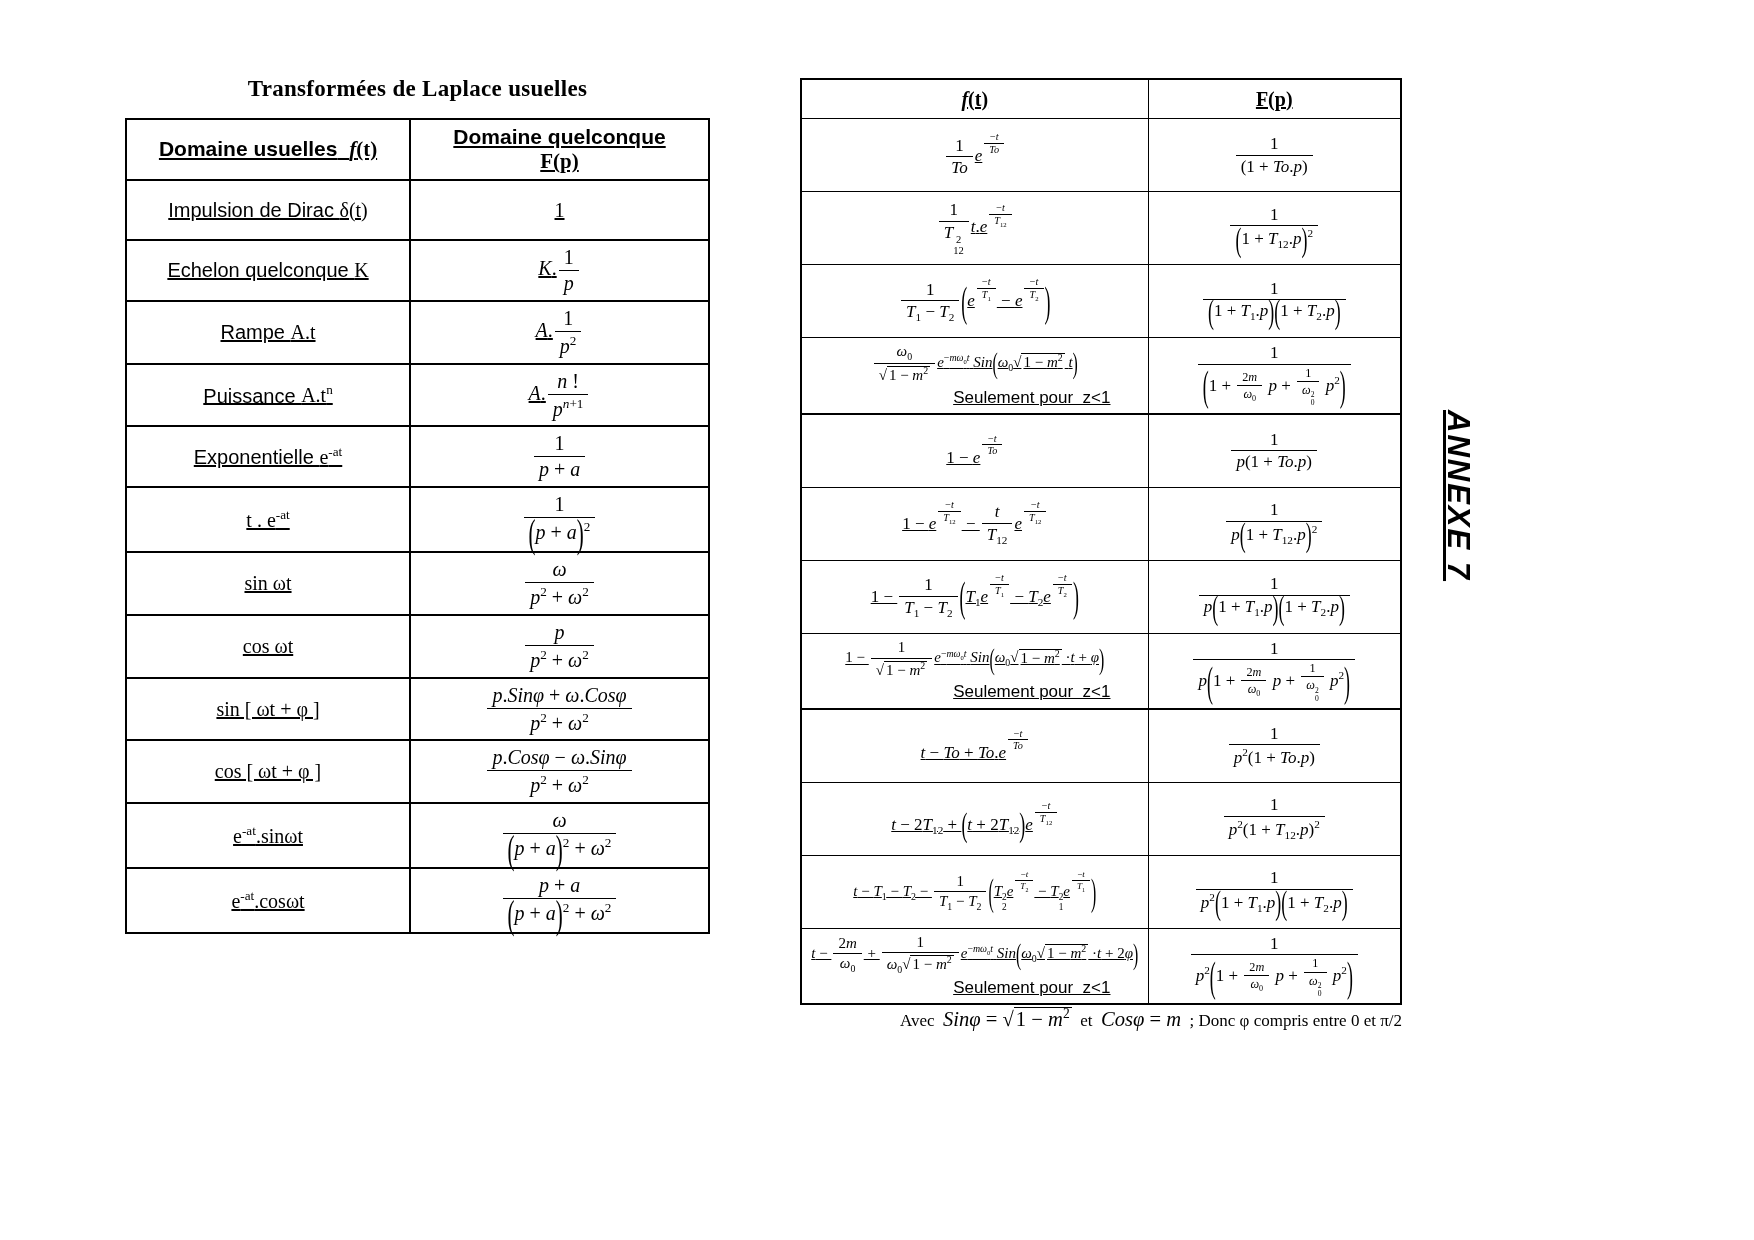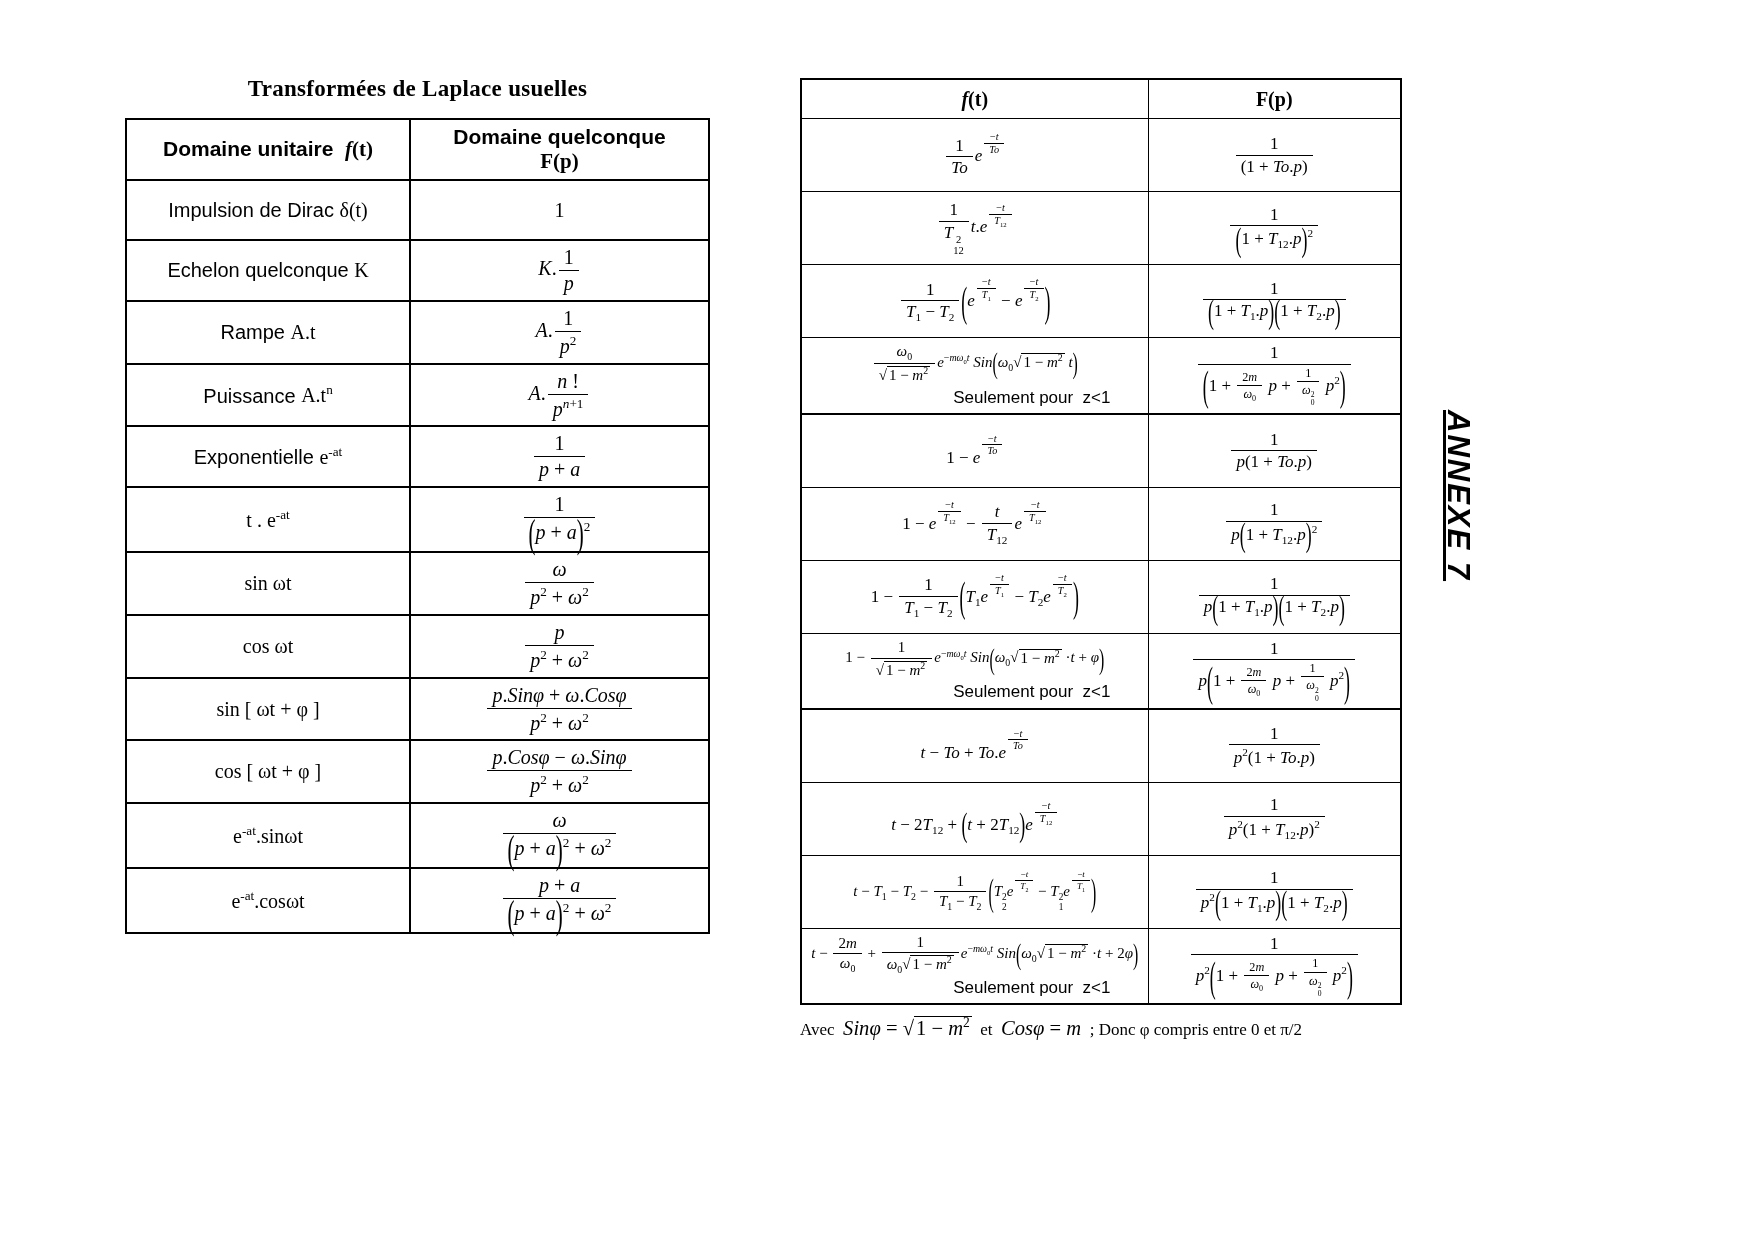--- a/index.html
+++ b/index.html
@@ -4,35 +4,35 @@
 <style>
   html,body { margin:0; padding:0; background:#ffffff; }
   body { width:1754px; height:1240px; position:relative; font-family:"Liberation Serif",serif; color:#000; }
 
   .left-col  { position:absolute; left:125px; top:76px; width:585px; }
   .right-col { position:absolute; left:800px; top:78px; width:602px; }
 
   .title { text-align:center; font-size:23px; font-weight:bold; 
            margin-bottom:16px; letter-spacing:0.3px; }
 
-  table { border-collapse:collapse; width:100%; }
+  table { border-collapse:collapse; width:100%;text-decoration:underline; }
   .ltab th, .ltab td { border:2px solid #000; text-align:center; vertical-align:middle; padding:5px 4px; }
   .ltab th { font-family:"Liberation Sans",sans-serif; font-size:21px; height:46px; }
   .ltab td { font-size:20px; height:48px; }
   .ltab td:first-child { font-family:"Liberation Sans",sans-serif; }
   .ltab .mser, .ltab td:first-child .ser { font-family:"Liberation Serif",serif; }
 
   .rtab { border:2px solid #000; }
   .rtab th, .rtab td { border:1px solid #000; text-align:center; vertical-align:middle; padding:5px 3px; }
   .rtab th { font-size:20px; height:28px; }
   .rtab td { font-size:17px; height:62px; }
   .rtab td.tight { font-size:15px; }
   .rtab tr.sep td { border-bottom-width:2px; }
 
-  .footer { margin-top:10px; font-size:17px; text-align:left; }
+  .footer { margin-top:1px; font-size:17px; text-align:right; }
   .fbig { font-size:121%; }
 
   .annexe { position:absolute; left:1476px; top:410px; transform-origin:0 0; transform:rotate(90deg);
             font-family:"Liberation Sans",sans-serif; font-weight:bold; font-style:italic;
             font-size:31px; text-decoration:underline; letter-spacing:2px; white-space:nowrap; }
 
   
   .fr { display:inline-block; vertical-align:middle; text-align:center; line-height:1.15; margin:0 2px; }
   .fr .n { display:block; padding:0 5px 1px; border-bottom:1.5px solid #000; }
   .fr .d { display:block; padding:1px 5px 0; }
@@ -57,21 +57,21 @@
   <div class="left-col">
     <div class="title">Transformées de Laplace usuelles</div>
 
     <table class="ltab">
       <colgroup>
           <col style="width:285px">
           <col style="width:300px">
         </colgroup>
       <thead>
         <tr>
-          <th><b>Domaine unitaire</b>&nbsp; <span class="mser"><b><i>f</i>(t)</b></span></th>
+          <th><b>Domaine usuelles</b>&nbsp; <span class="mser"><b><i>f</i>(t)</b></span></th>
           <th><b>Domaine quelconque</b><br><span class="mser"><b>F(p)</b></span></th>
         </tr>
       </thead>
       <tbody>
         <tr>
             <td>Impulsion de Dirac <span class="ser">δ(t)</span></td>
             <td>1</td>
           </tr>
         <tr>
             <td>Echelon quelconque <span class="ser">K</span></td>

